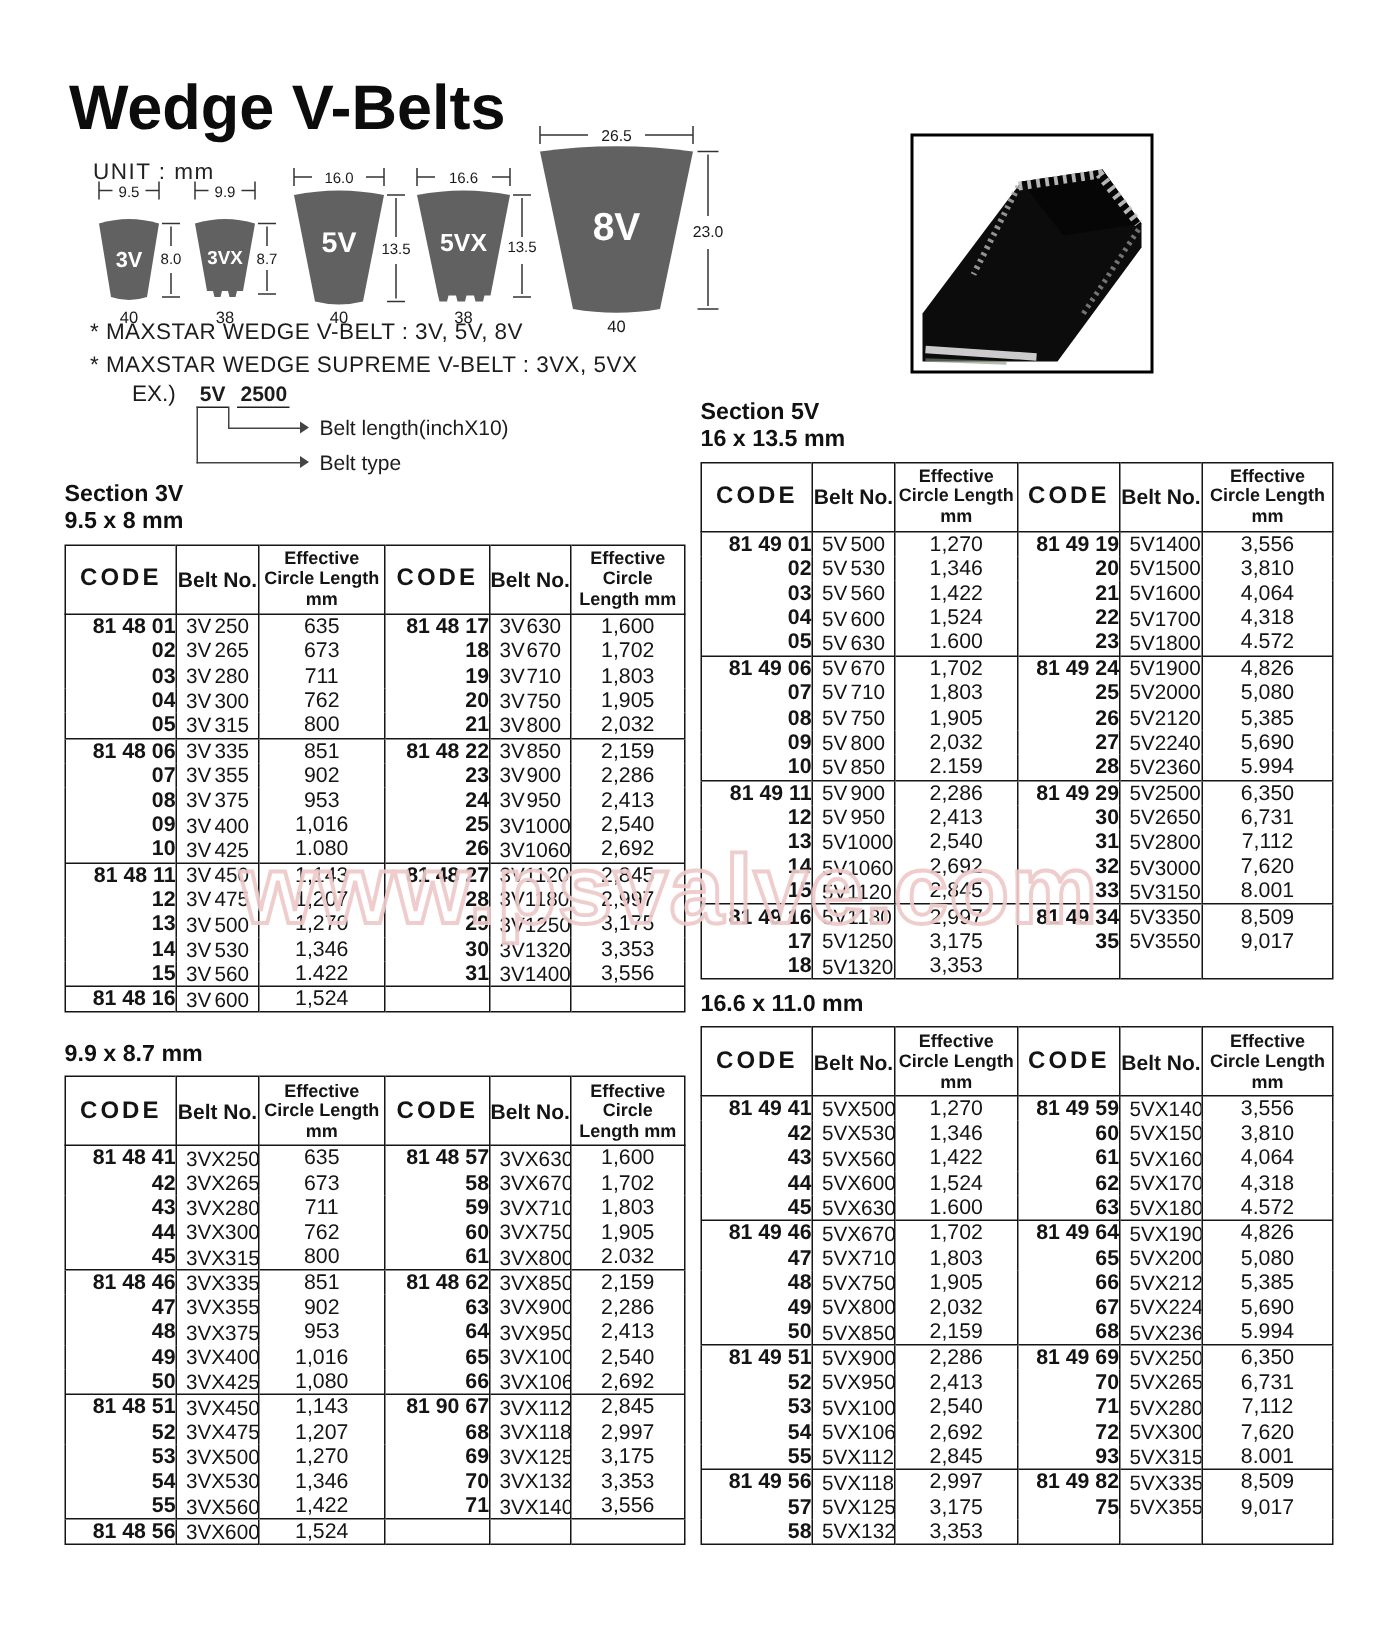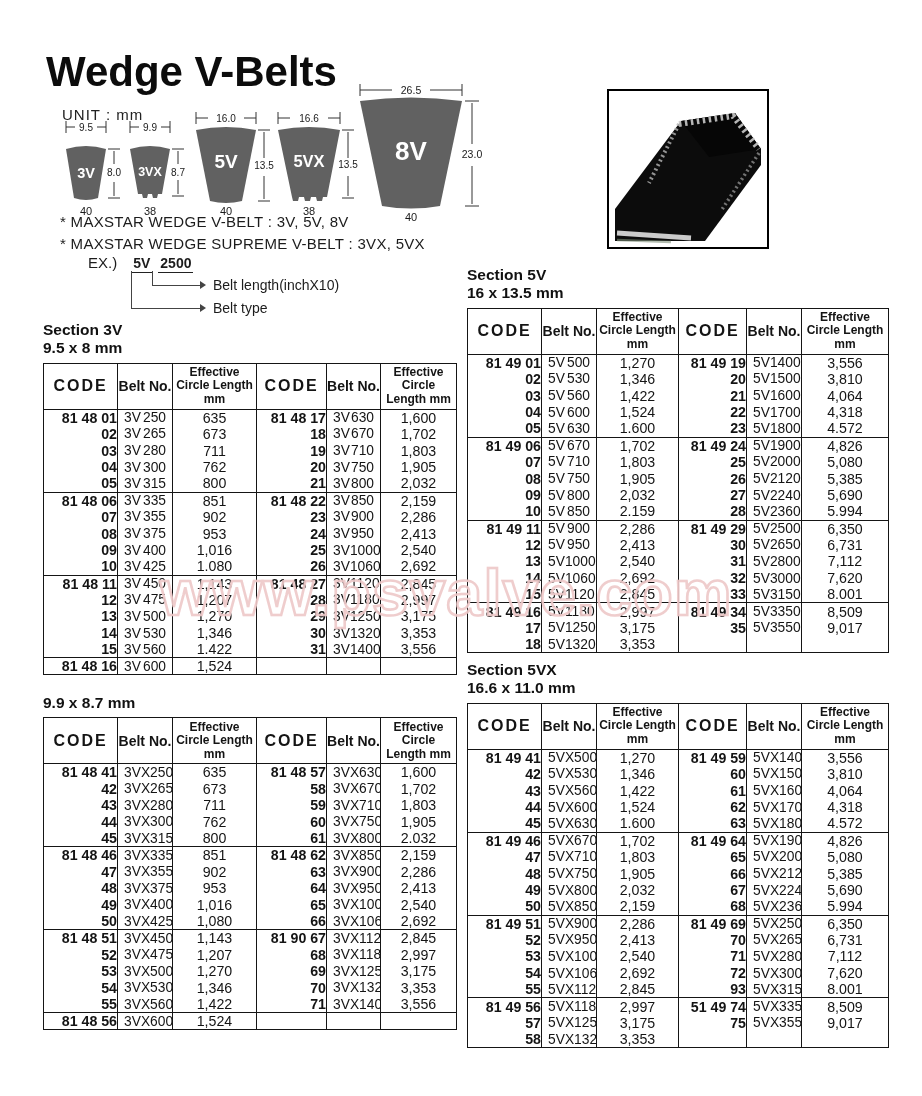--- a/index.html
+++ b/index.html
@@ -1127,21 +1127,20 @@
           </td>
           <td class="c-len">1,524</td>
           <td class="c-code"></td>
           <td class="c-belt"></td>
           <td class="c-len"></td>
         </tr>
       </tbody>
     </table>
   </div>
 <div class="tblc" id="tbl-5vx">
-    <div class="tbl-title">Section 5VX</div>
     <div class="tbl-title">16.6 x 11.0 mm</div>
     <table>
       <colgroup>
         <col style="width: 74px;">
         <col style="width: 55px;">
         <col style="width: 82px;">
         <col style="width: 68px;">
         <col style="width: 55px;">
         <col style="width: 87px;">
       </colgroup>
@@ -1428,21 +1427,21 @@
         </tr>
         <tr class="grp">
           <td class="c-code">81 49 56</td>
           <td class="c-belt">
             <div class="bw">
               <span>5VX</span>
               <span>1180</span>
             </div>
           </td>
           <td class="c-len">2,997</td>
-          <td class="c-code">51 49 74</td>
+          <td class="c-code">81 49 82</td>
           <td class="c-belt">
             <div class="bw">
               <span>5VX</span>
               <span>3350</span>
             </div>
           </td>
           <td class="c-len">8,509</td>
         </tr>
         <tr>
           <td class="c-code">57</td>

